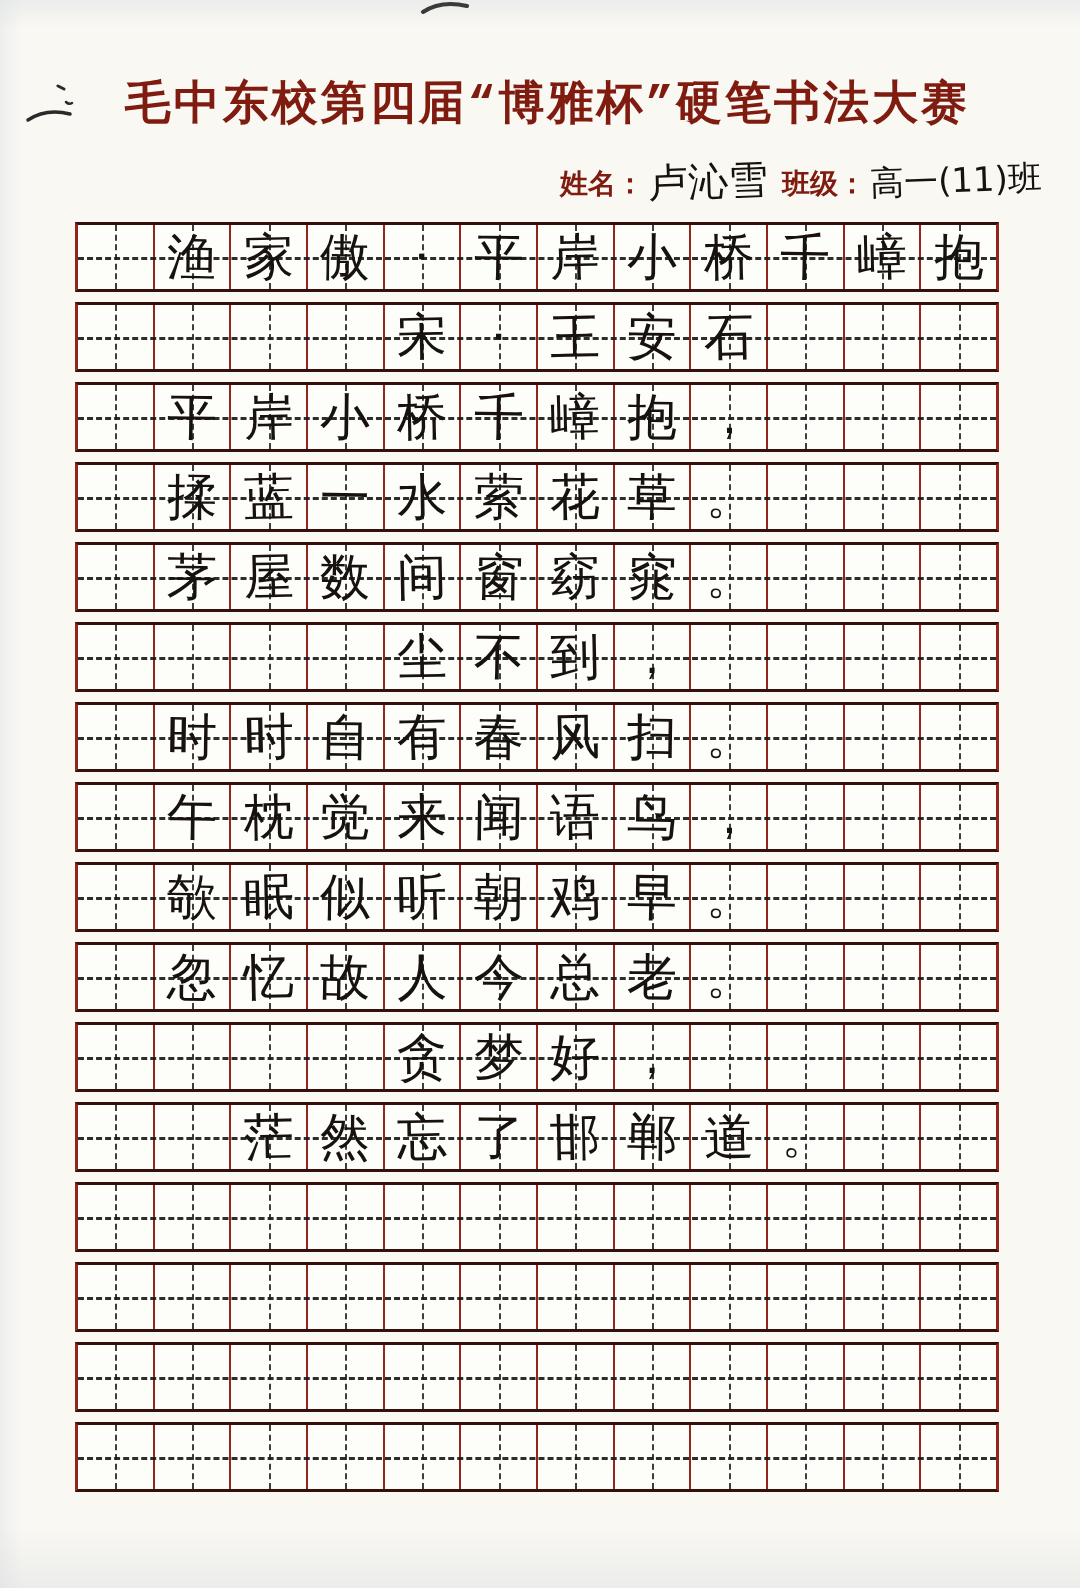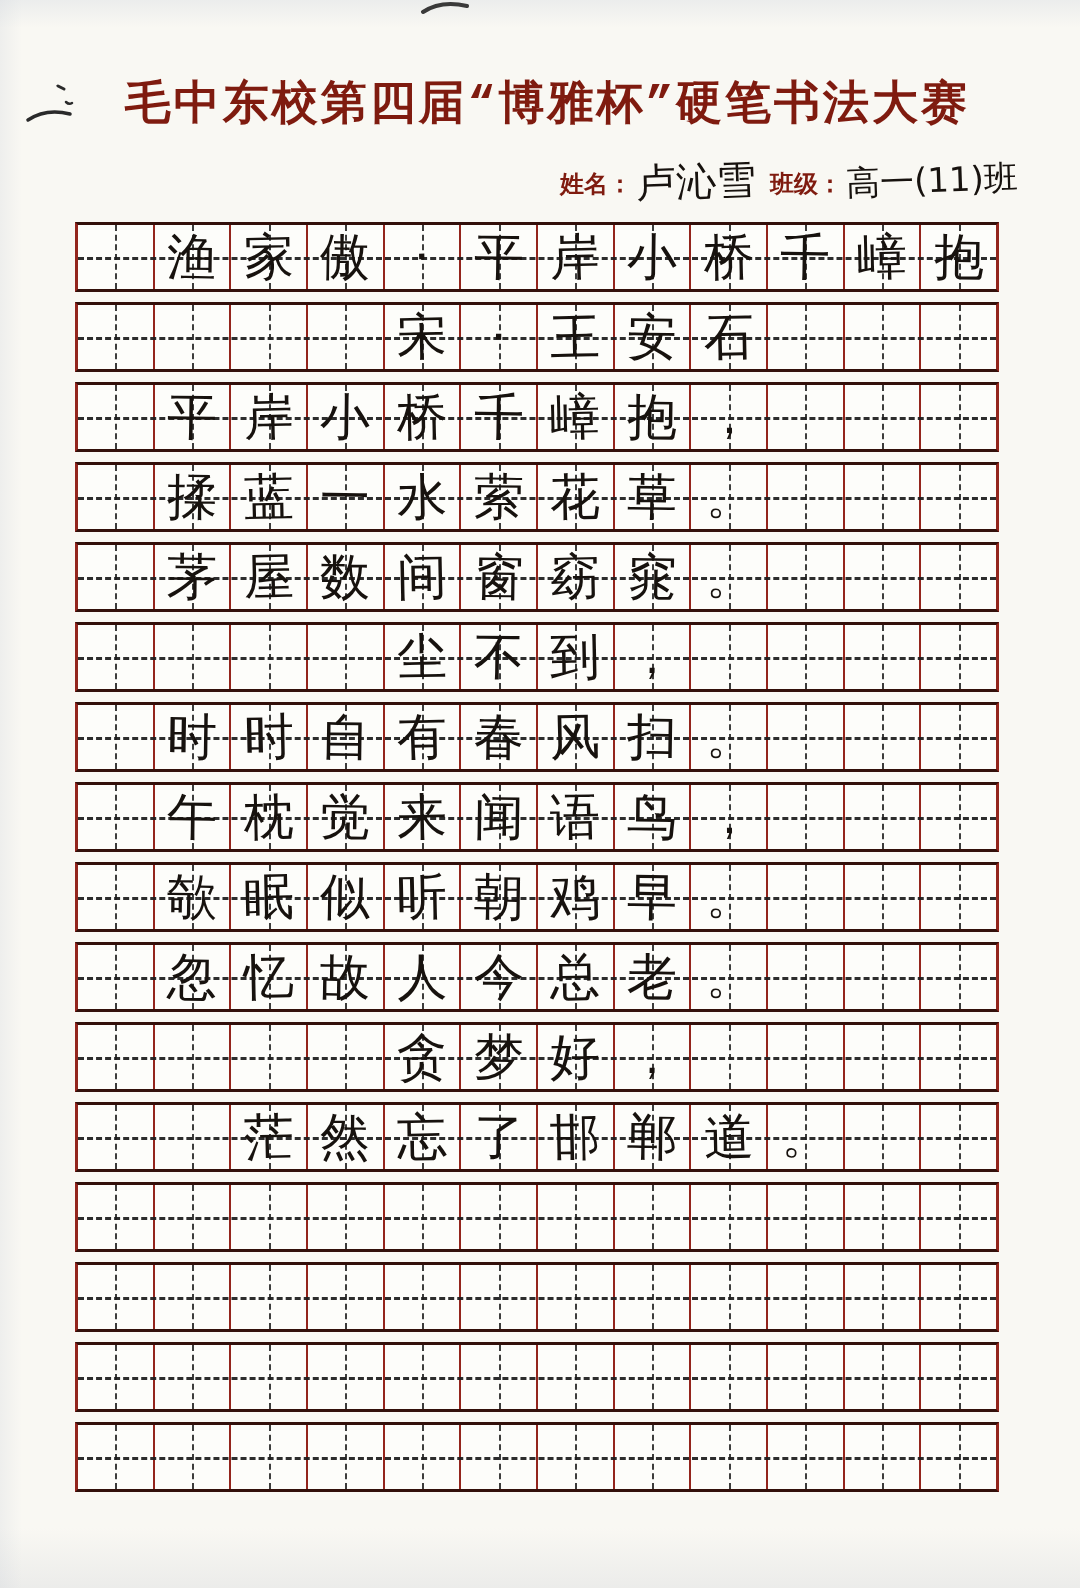--- a/index.html
+++ b/index.html
@@ -24,21 +24,21 @@
     color:var(--print-red);
     font-family:Liberation Mono, monospace;
     white-space:nowrap;
   }
   .namebar{
     position:absolute;left:560px;top:158px;height:52px;
     display:flex;align-items:center;white-space:nowrap;
   }
   .print-label{
     color:var(--print-red);
-    font-size:24px;font-weight:bold;
+    font-size:28px;font-weight:bold;
     font-family:"DejaVu Serif","Liberation Serif",serif;
     text-align:center;
   }
   .hand{
     color:var(--ink);
     font-size:40px;
     transform:rotate(-2deg);
     margin:0 14px 6px 4px;
     font-family:"DejaVu Sans",sans-serif;
   }

